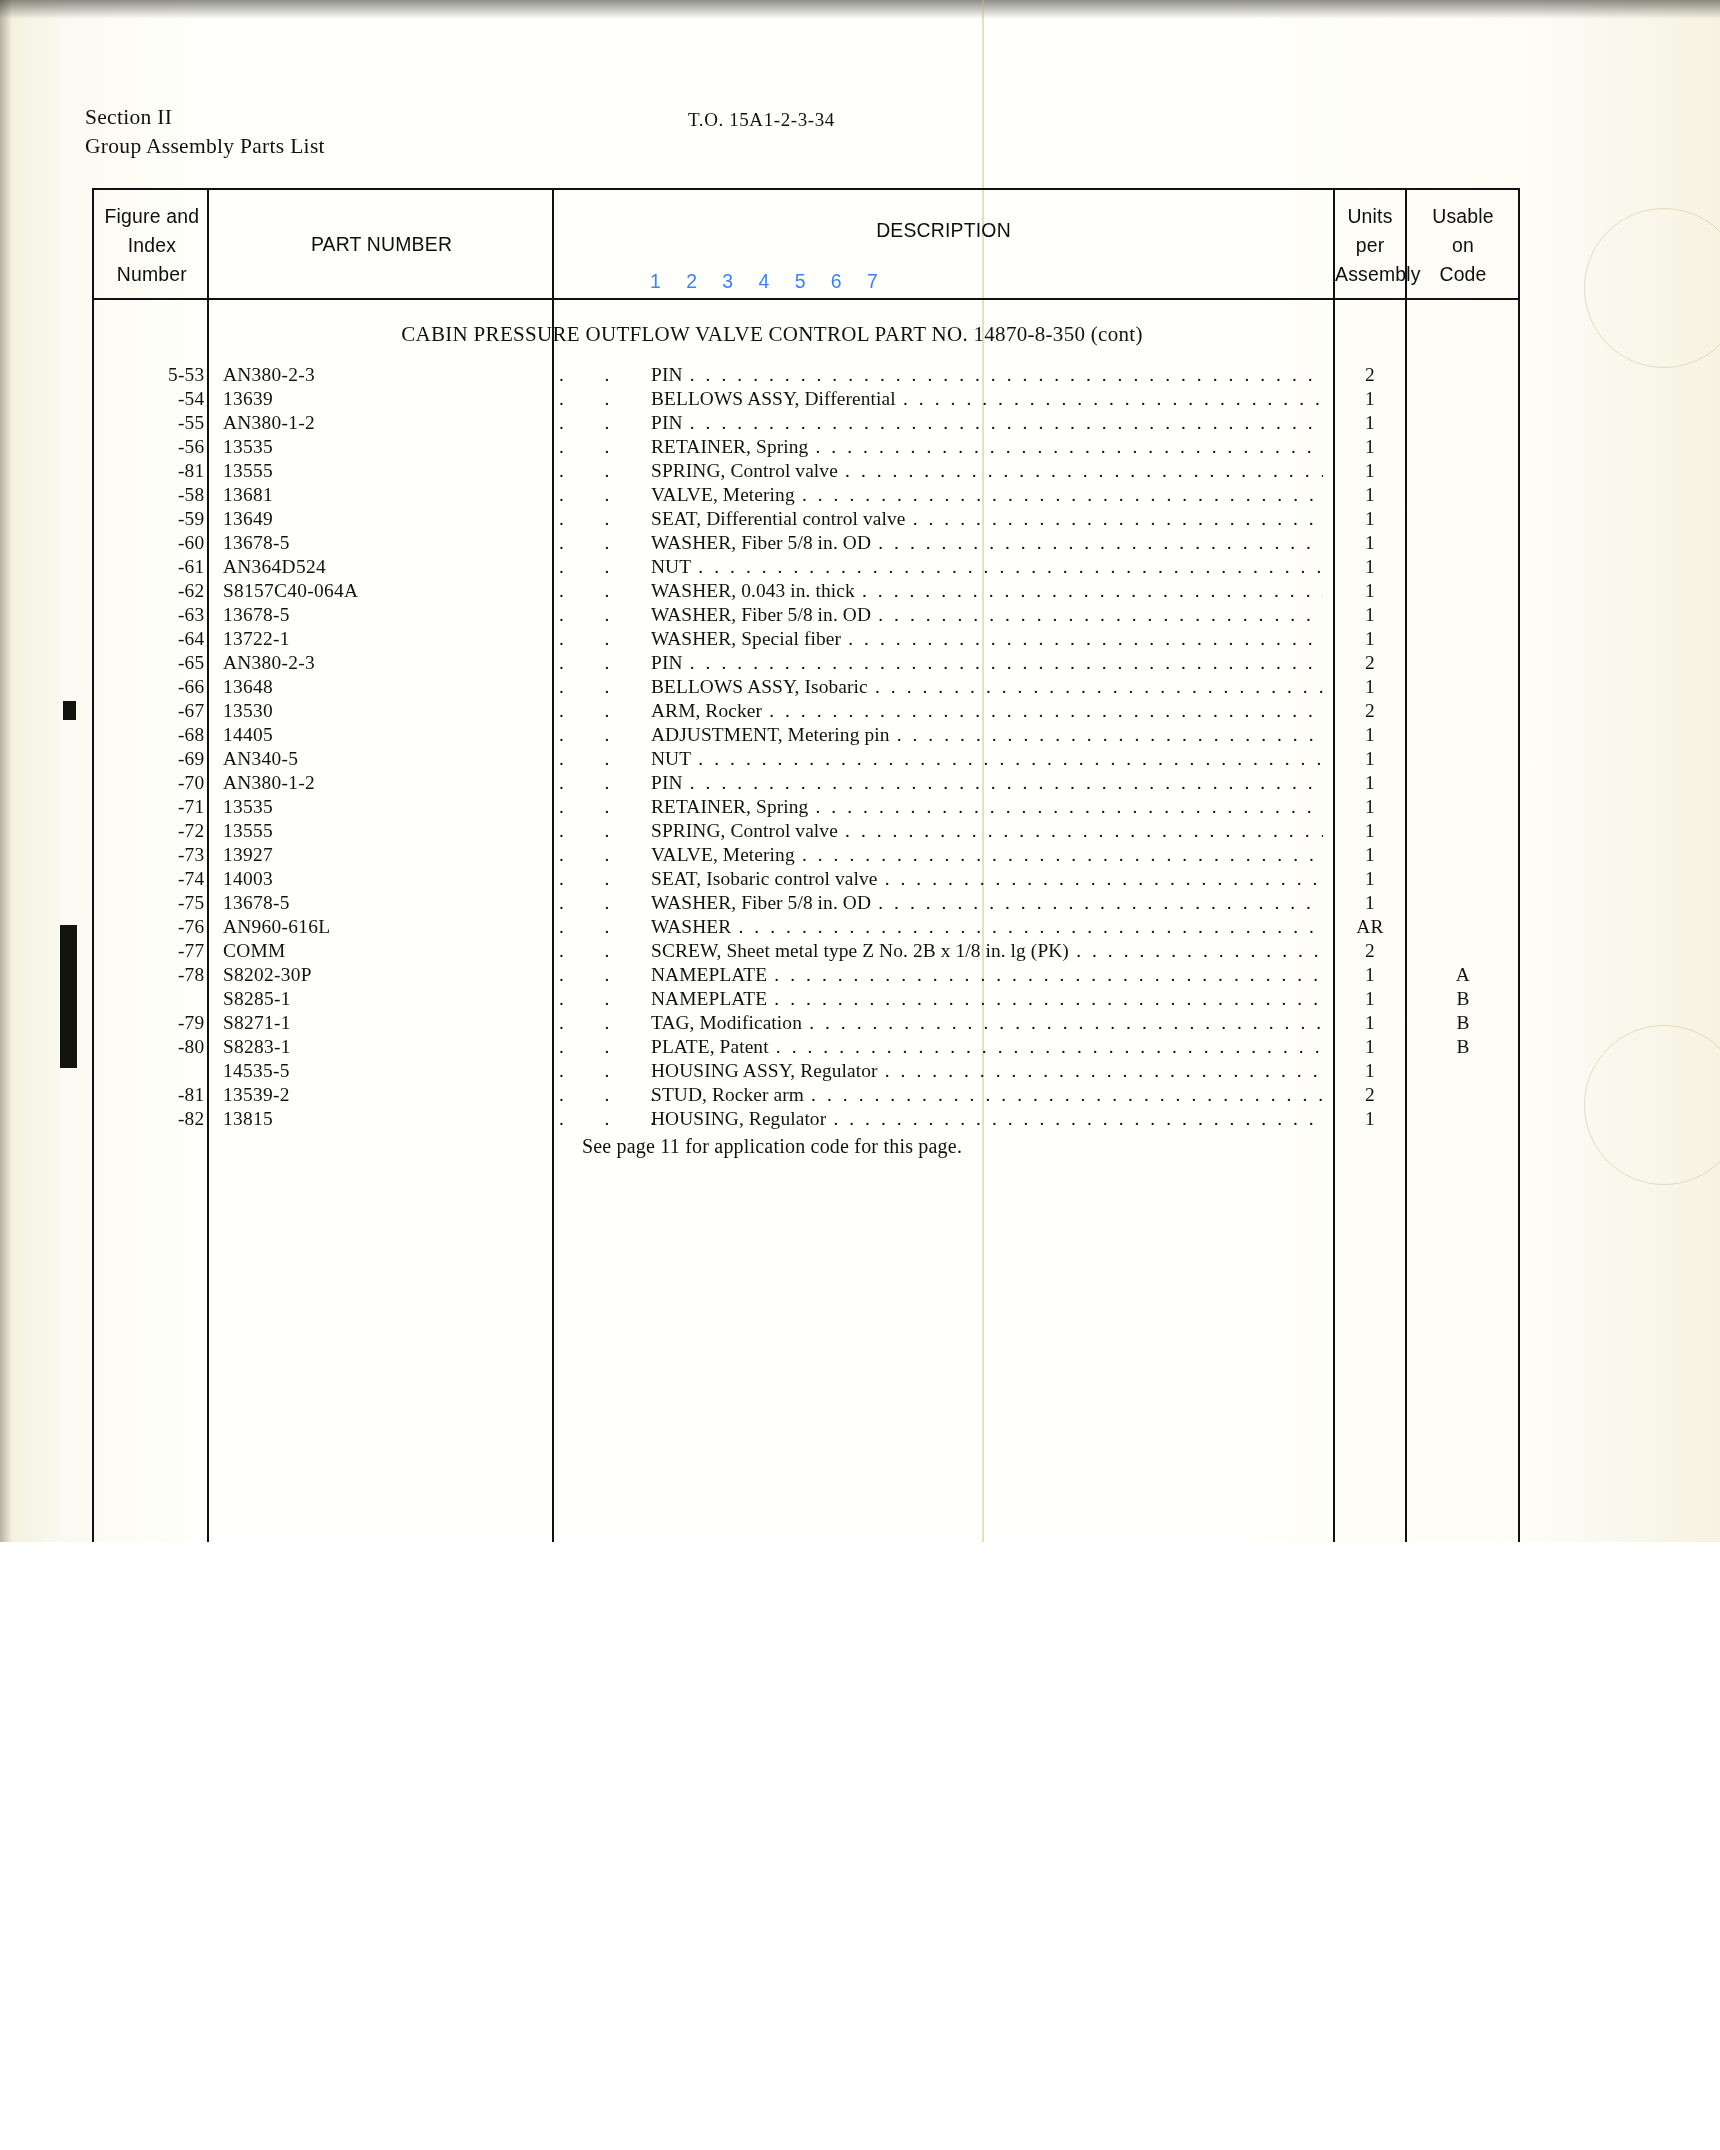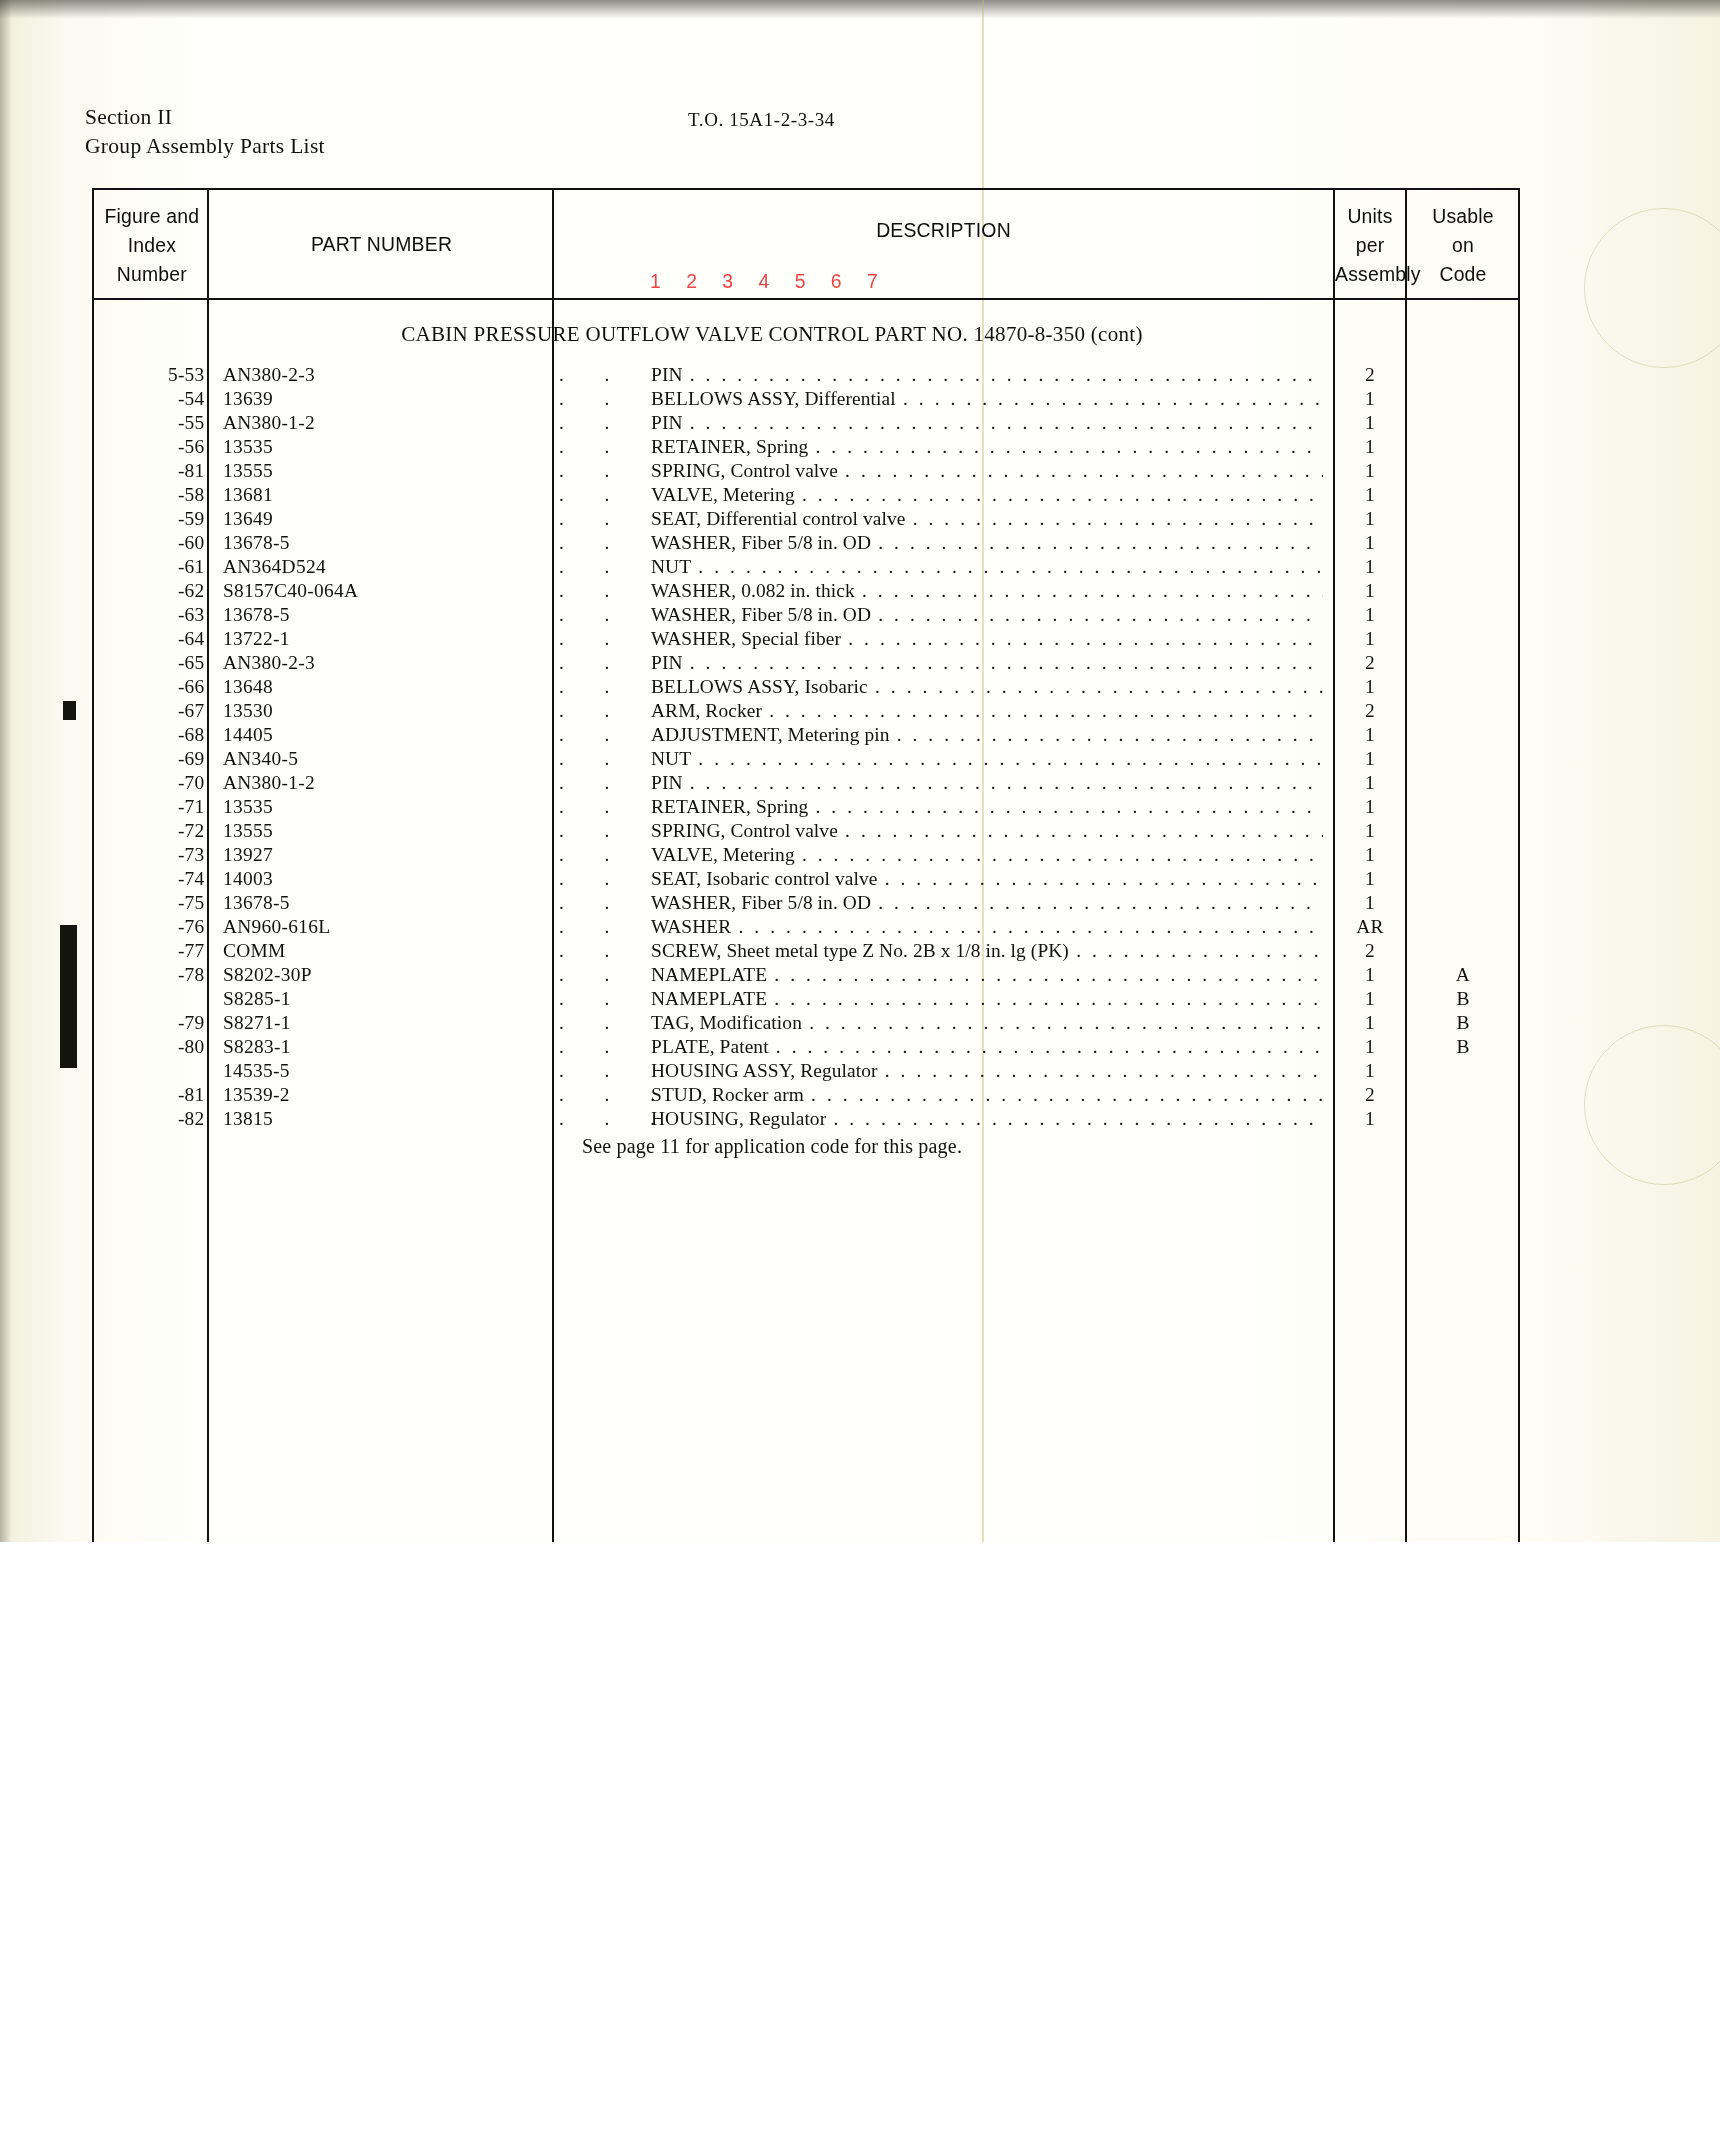--- a/index.html
+++ b/index.html
@@ -106,21 +106,21 @@
   .colhdr.desc   { left: 460px; width: 779px; top: 26px; }
   .colhdr.units  { left: 1241px; width: 70px;  top: 11.5px; }
   .colhdr.usable { left: 1313px; width: 112px; top: 11.5px; }
 
   .indent-scale {
     position: absolute;
     left: 556px; top: 80px;
     font-family: "Liberation Sans", sans-serif;
     font-size: 19.4px;
     letter-spacing: 10px;
-    color: #ef4444;
+    color: #3b82f6;
   }
 
   
   .group-title {
     position: absolute;
     left: 117px; width: 1122px;
     top: 132px;
     text-align: center;
     font-size: 21px;
     letter-spacing: 0.3px;
@@ -371,21 +371,21 @@
             <span class="leader">................................................................................</span>
           </div>
           <div class="cell-units">1</div>
           <div class="cell-usable"></div>
         </div>
         <div class="row">
           <div class="cell-index">-62</div>
           <div class="cell-part">S8157C40-064A</div>
           <div class="cell-desc">
             <span class="dots">.  .</span>
-            <span class="desc-text">WASHER, 0.082 in. thick</span>
+            <span class="desc-text">WASHER, 0.043 in. thick</span>
             <span class="leader">................................................................................</span>
           </div>
           <div class="cell-units">1</div>
           <div class="cell-usable"></div>
         </div>
         <div class="row">
           <div class="cell-index">-63</div>
           <div class="cell-part">13678-5</div>
           <div class="cell-desc">
             <span class="dots">.  .</span>

